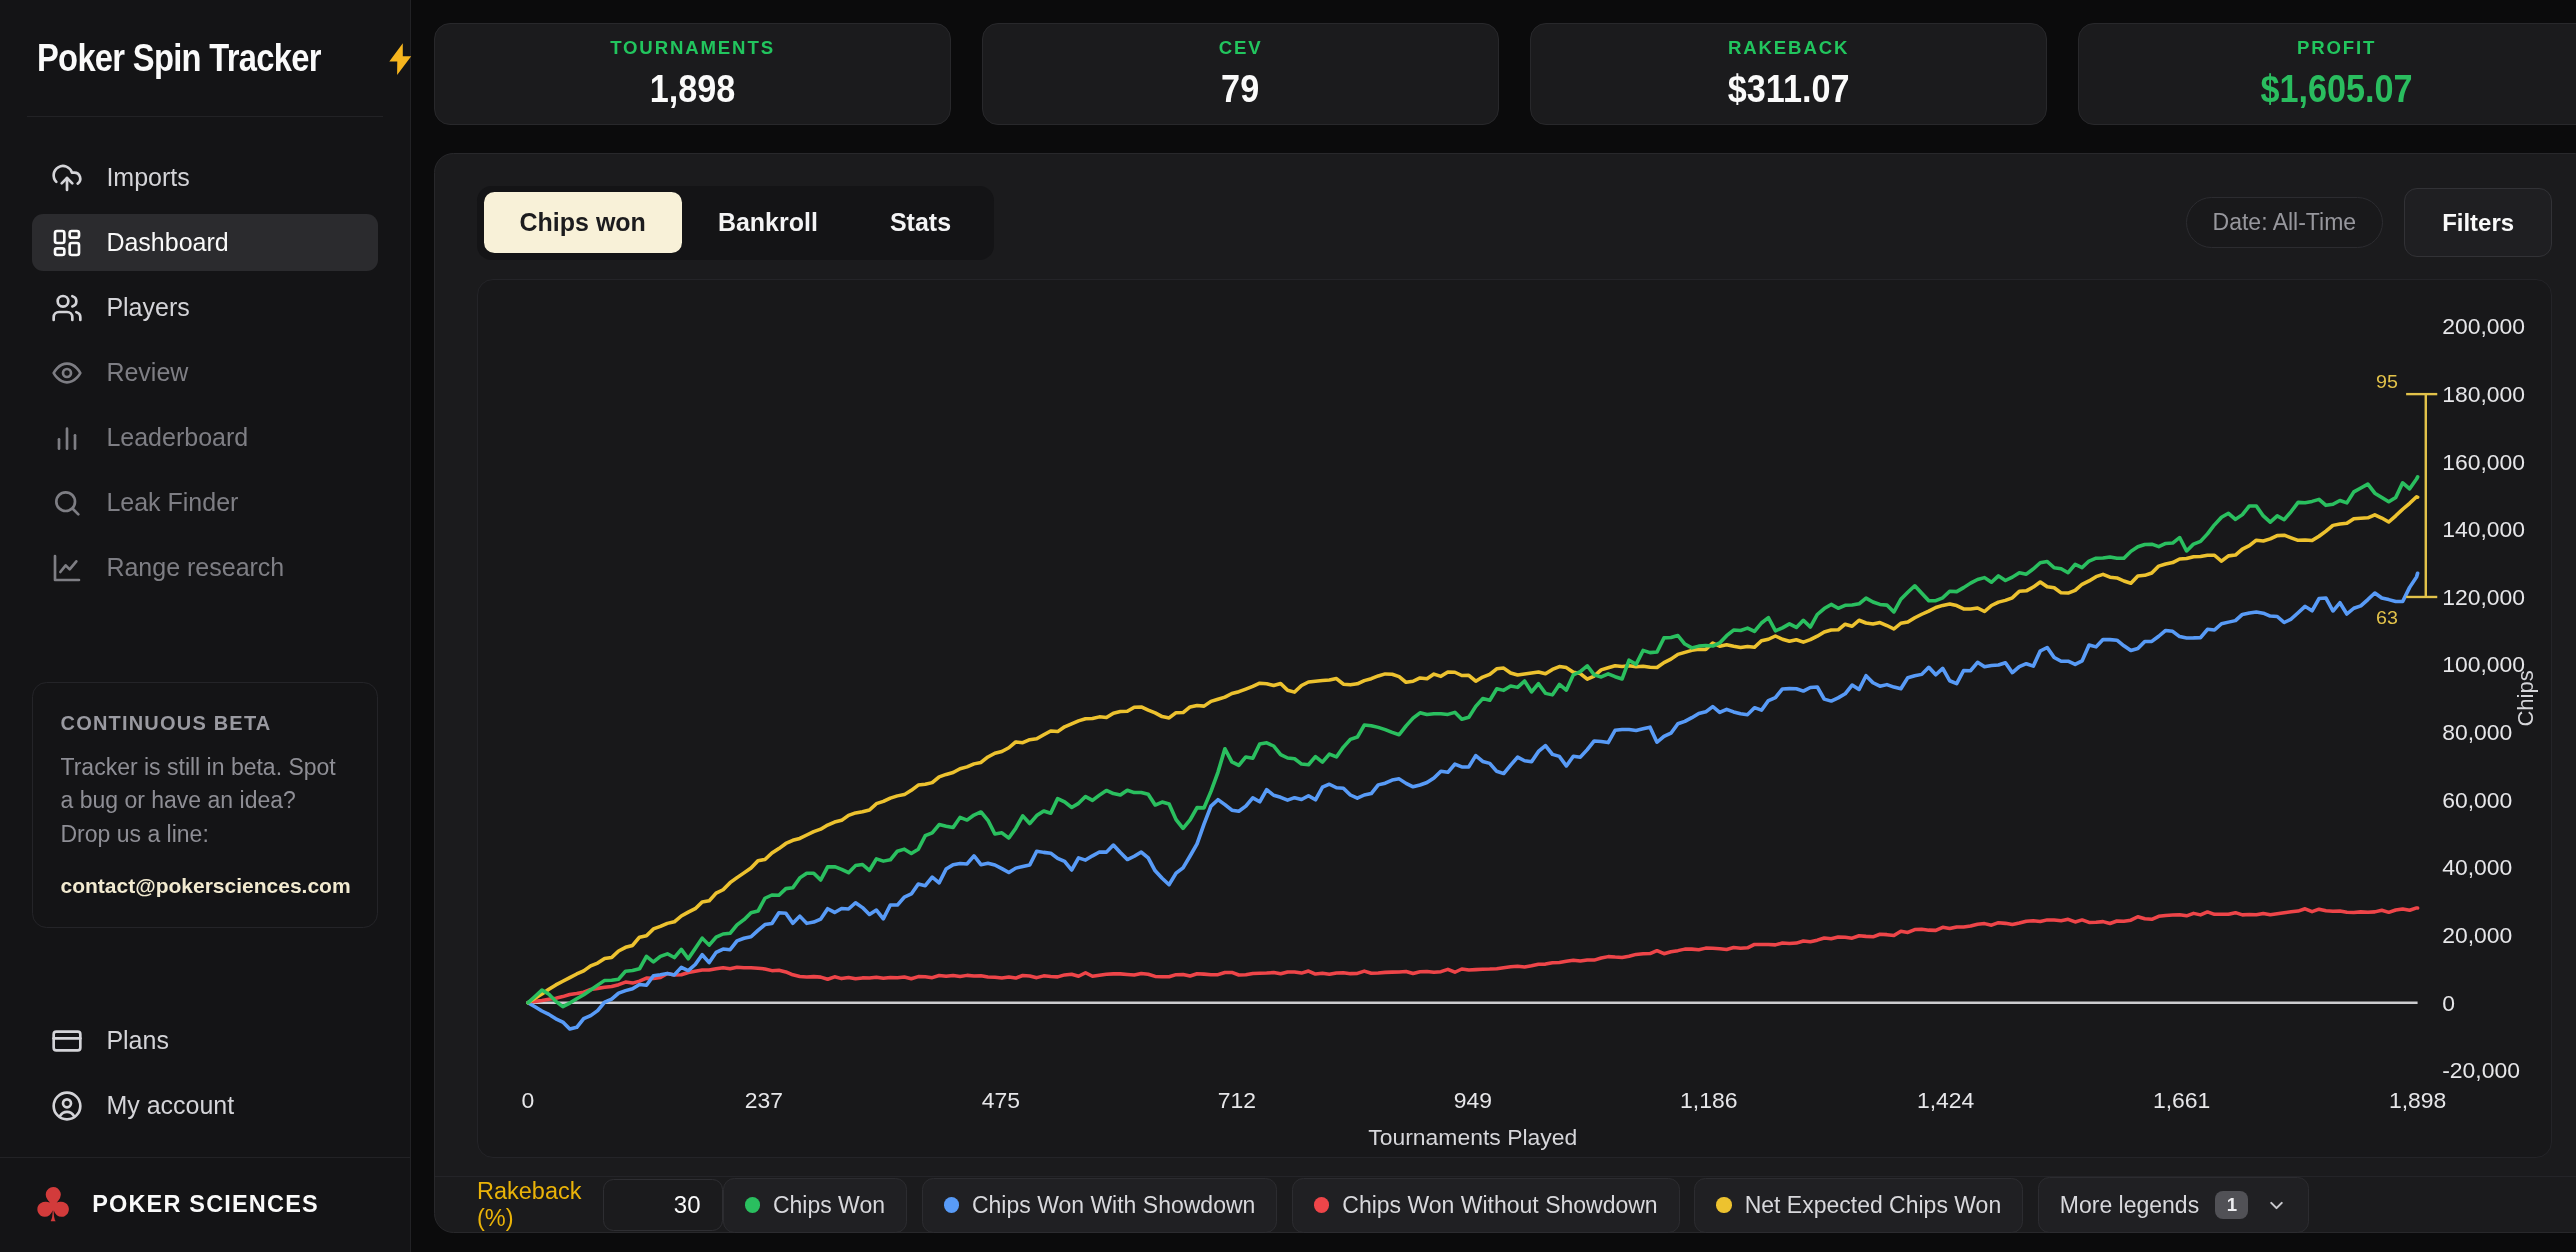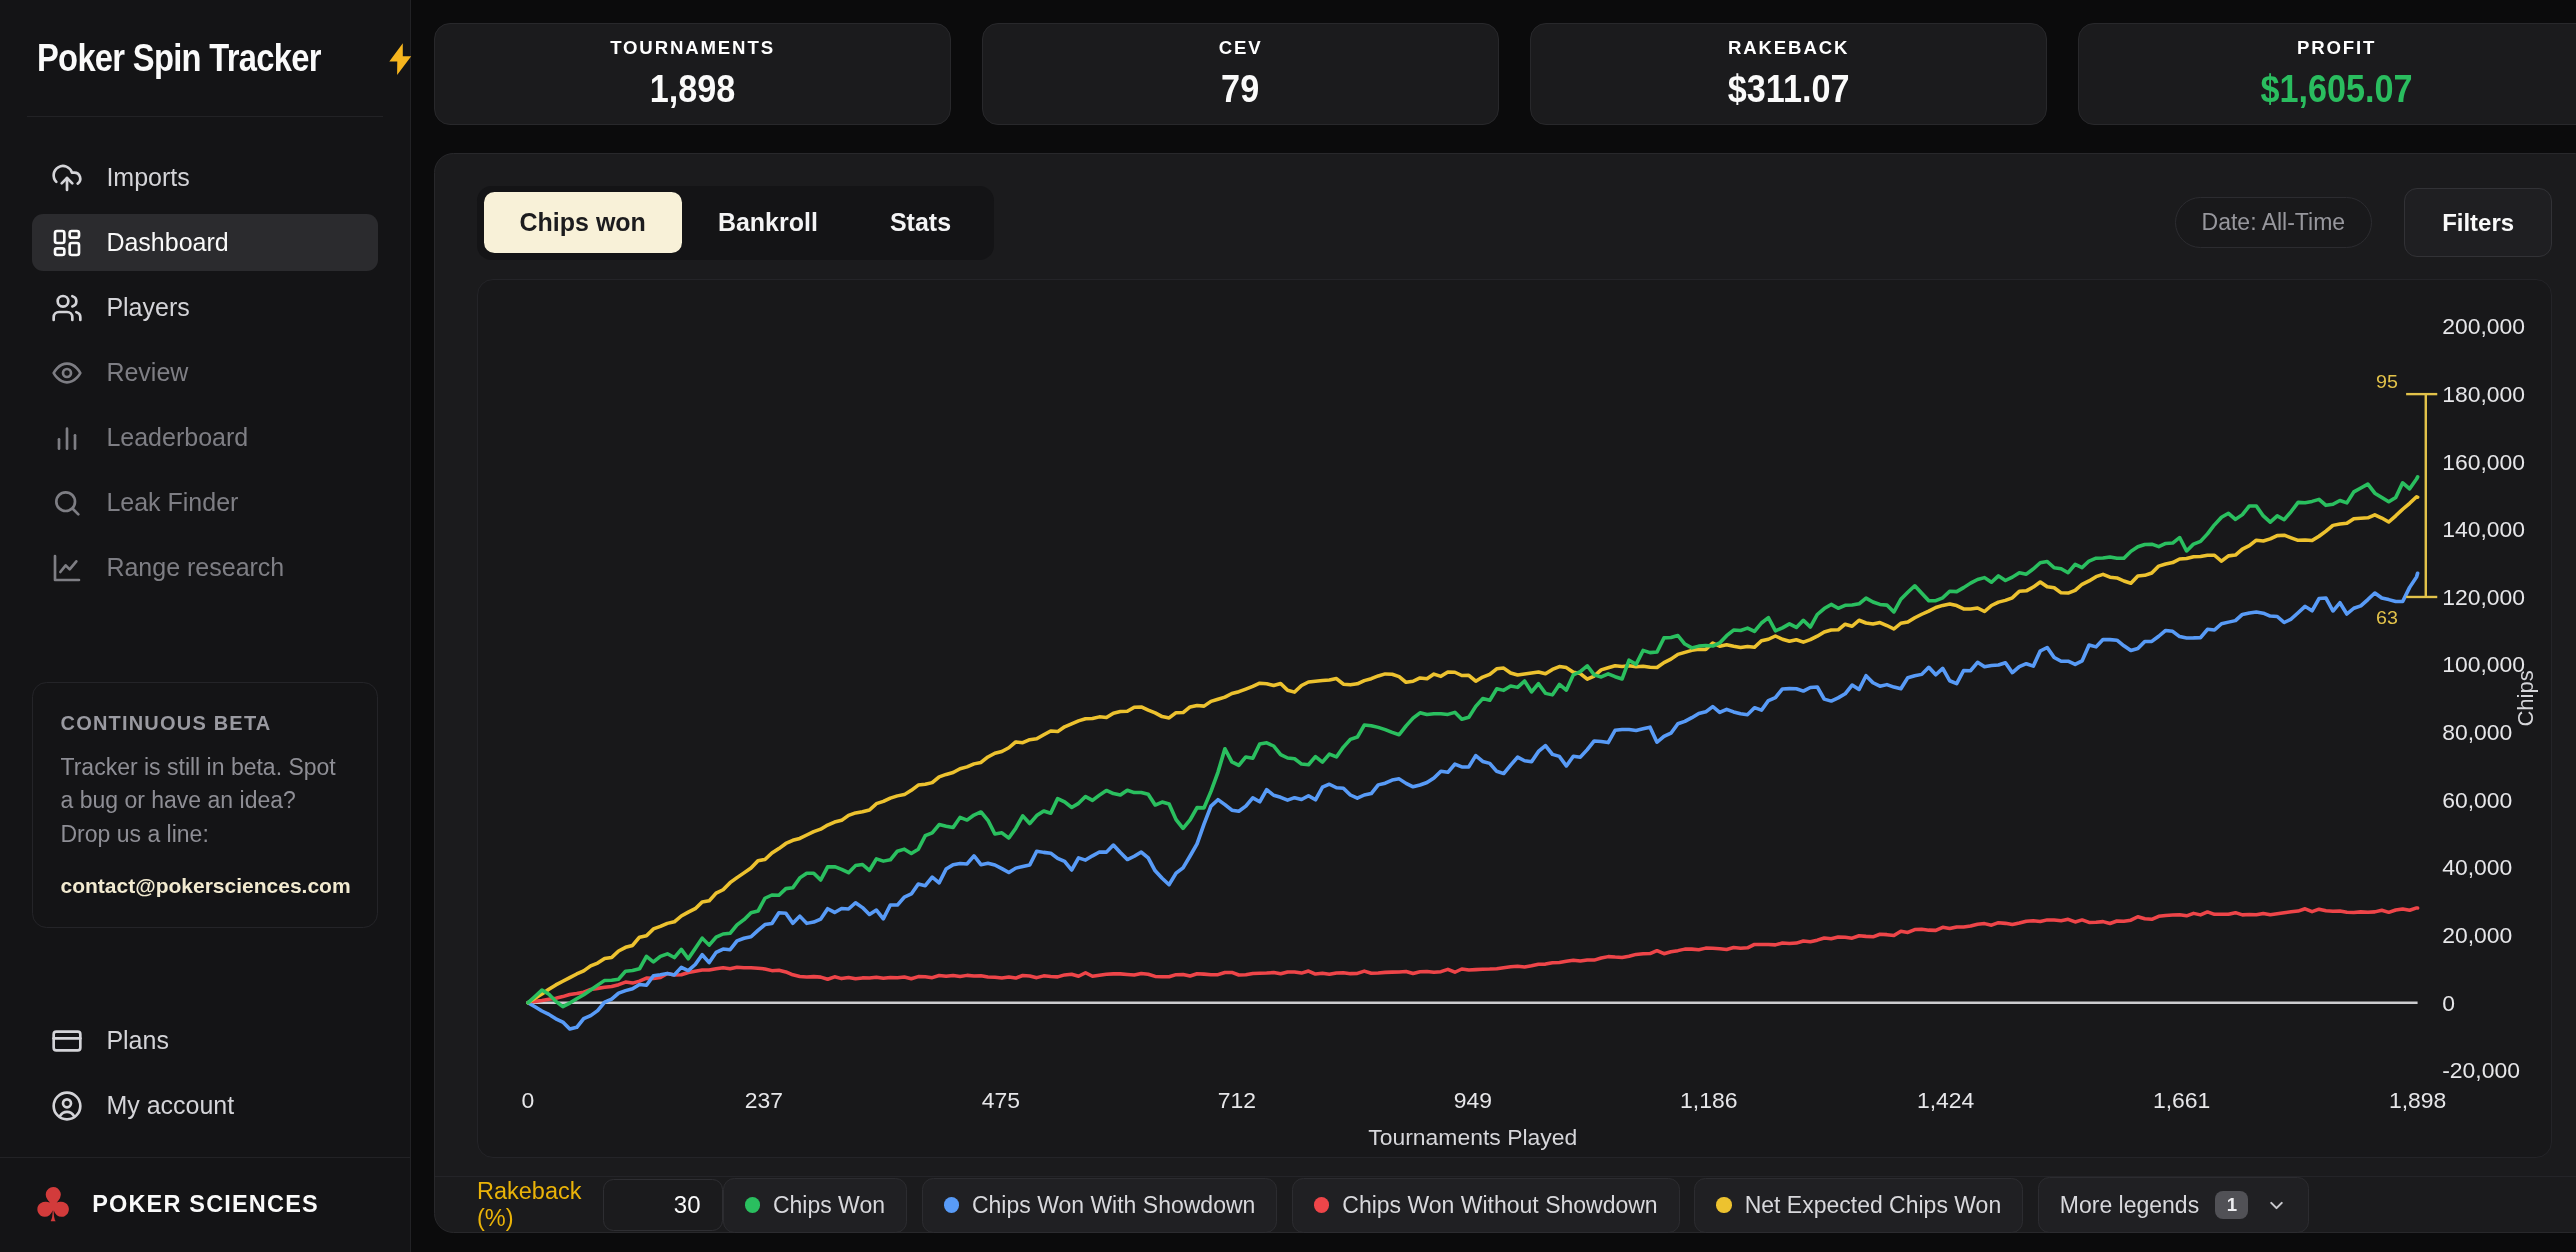--- a/index.html
+++ b/index.html
@@ -29,32 +29,32 @@
     display:flex; align-items:center; gap:18px; }
   .club-glyph { font-family:"DejaVu Sans",sans-serif; font-size:47px; color:#d23b3b; line-height:1; }
   .brand-text { font-size:23.5px; font-weight:700; letter-spacing:.05em; color:#fafafa; }
 
   
   .main { flex:1; padding:23px 23px 0 23px; display:flex; flex-direction:column; }
   .stats-row { display:flex; gap:31px; }
   .stat-card { flex:1; height:102px; background:#1b1b1d; border:1.6px solid #28282b;
     border-radius:16px; display:flex; flex-direction:column; align-items:center;
     justify-content:center; gap:9.7px; }
-  .stat-label { font-size:18.6px; font-weight:600; letter-spacing:.1em; color:#ffffff; }
+  .stat-label { font-size:18.6px; font-weight:600; letter-spacing:.1em; color:#22c55e; }
   .stat-value { font-size:38px; font-weight:800; color:#fafafa; display:inline-block;
     transform:scaleX(.9); }
 
   .chart-card { margin-top:27.5px; background:#1b1b1d; border:1.6px solid #28282b;
     border-radius:19.4px; flex:none; display:flex; flex-direction:column; height:1080px; }
   .chart-header { display:flex; align-items:center; padding:32px 42px 0; }
   .tab-group { background:#141416; border-radius:14.6px; padding:6.5px; display:flex; }
   .tab { font-size:25px; font-weight:600; color:#f4f4f5; padding:16px 36px; border-radius:10.5px;
     cursor:pointer; white-space:nowrap; }
   .tab.active { background:#f8f1d8; color:#1c1c1e; }
-  .header-right { margin-left:auto; display:flex; align-items:center; gap:32px; }
+  .header-right { margin-left:auto; display:flex; align-items:center; gap:21px; }
   .date-pill { border:1.6px solid #2c2c30; background:#19191b; border-radius:809px;
     padding:11.3px 26px; font-size:23px; color:#97979d; cursor:pointer; white-space:nowrap; }
   .filters-btn { border:1.6px solid #323236; background:#1f1f22; border-radius:13px;
     padding:19.4px 37px; font-size:24px; font-weight:600; color:#fafafa; cursor:pointer; }
 
   .chart-panel { margin:19.4px 42px 0; background:#18181a; border:1.6px solid #242428;
     border-radius:16px; height:879px; position:relative; }
   .chart-panel svg { display:block; width:100%; height:100%; }
 
   .bottom-bar { margin-top:18px; border-top:1.6px solid #242428; flex:1;

